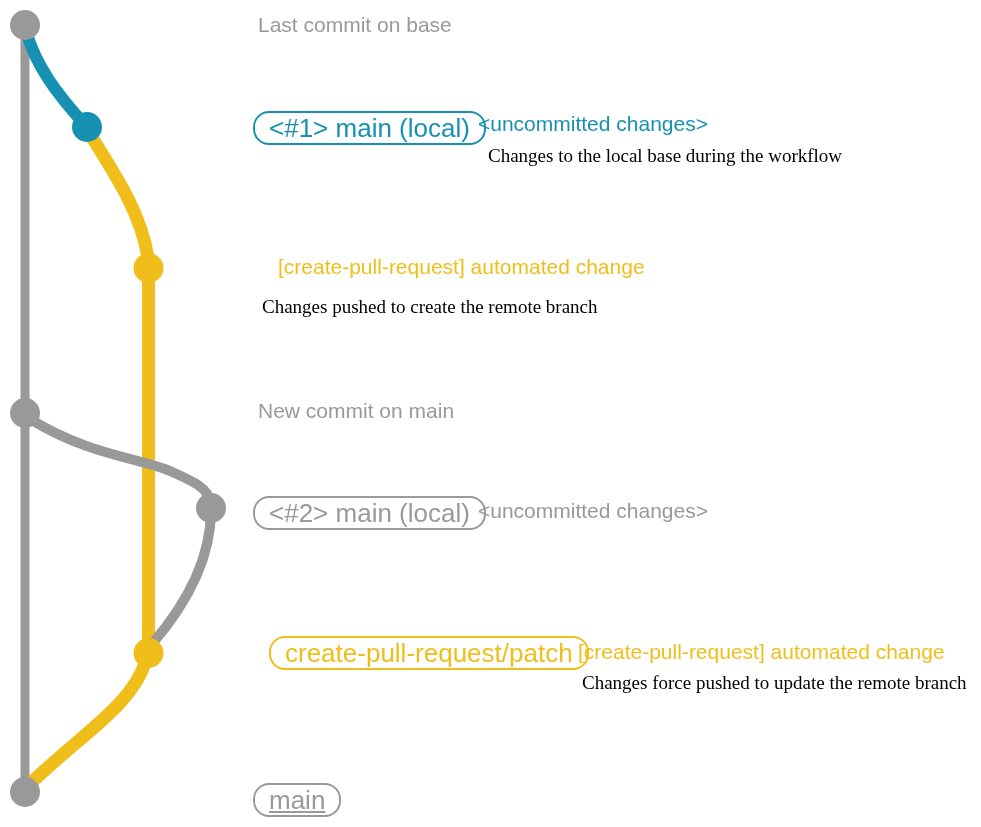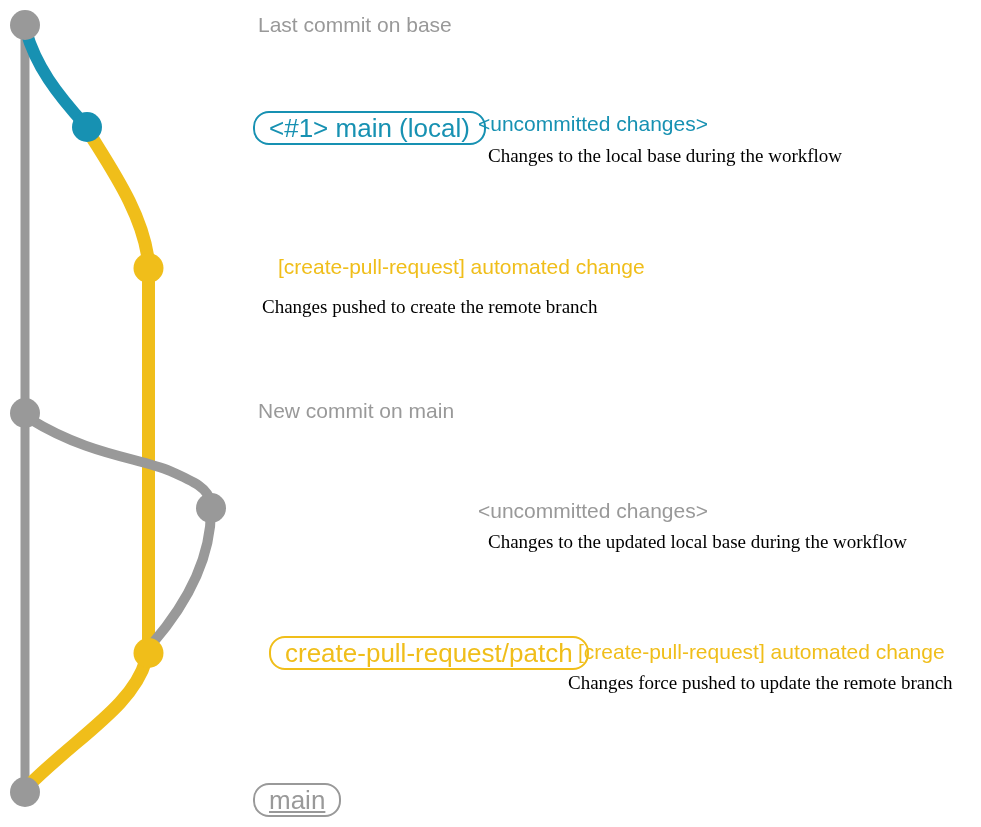--- a/index.html
+++ b/index.html
@@ -59,21 +59,21 @@
   #r2h { left: 478px; top: 112px; }
   #r2n { left: 488px; top: 145px; }
   #r3h { left: 253px; top: 255px; }
   #r3n { left: 262px; top: 285px; margin-top: 11px; }
   #r4h { left: 258px; top: 399px; }
   #r5b { left: 253px; top: 496px; }
   #r5h { left: 478px; top: 499px; }
   #r5n { left: 488px; top: 531px; }
   #r6b { left: 244px; top: 636px; }
   #r6h { left: 553px; top: 640px; }
-  #r6n { left: 568px; top: 672px; }
+  #r6n { left: 582px; top: 672px; }
   #r7b { left: 253px; top: 783px; text-decoration: underline; }
   #r7h { left: 342px; top: 786px; }
 </style>
 </head>
 <body>
 
 <div class="stage">
 
   <svg class="graph-svg" width="250" height="827" viewBox="0 0 250 827">
 
@@ -102,22 +102,22 @@
 
   <div id="r2b" class="badge c-teal">&lt;#1&gt; main (local)</div>
   <div id="r2h" class="lbl c-teal">&lt;uncommitted changes&gt;</div>
   <div id="r2n" class="note">Changes to the local base during the workflow</div>
 
   <div id="r3h" class="lbl c-yellow">[create-pull-request] automated change</div>
   <div id="r3n" class="note">Changes pushed to create the remote branch</div>
 
   <div id="r4h" class="lbl c-gray">New commit on main</div>
 
+  <div id="r5b" class="badge c-gray">&lt;#2&gt; main (local)</div>
   <div id="r5h" class="lbl c-gray">&lt;uncommitted changes&gt;</div>
-  <div id="r5n" class="note">Changes to the updated local base during the workflow</div>
 
   <div id="r6b" class="badge c-yellow">create-pull-request/patch</div>
   <div id="r6h" class="lbl c-yellow">[create-pull-request] automated change</div>
   <div id="r6n" class="note">Changes force pushed to update the remote branch</div>
 
   <div id="r7b" class="badge c-gray">main</div>
 
 </div>
 
 </body></html>

